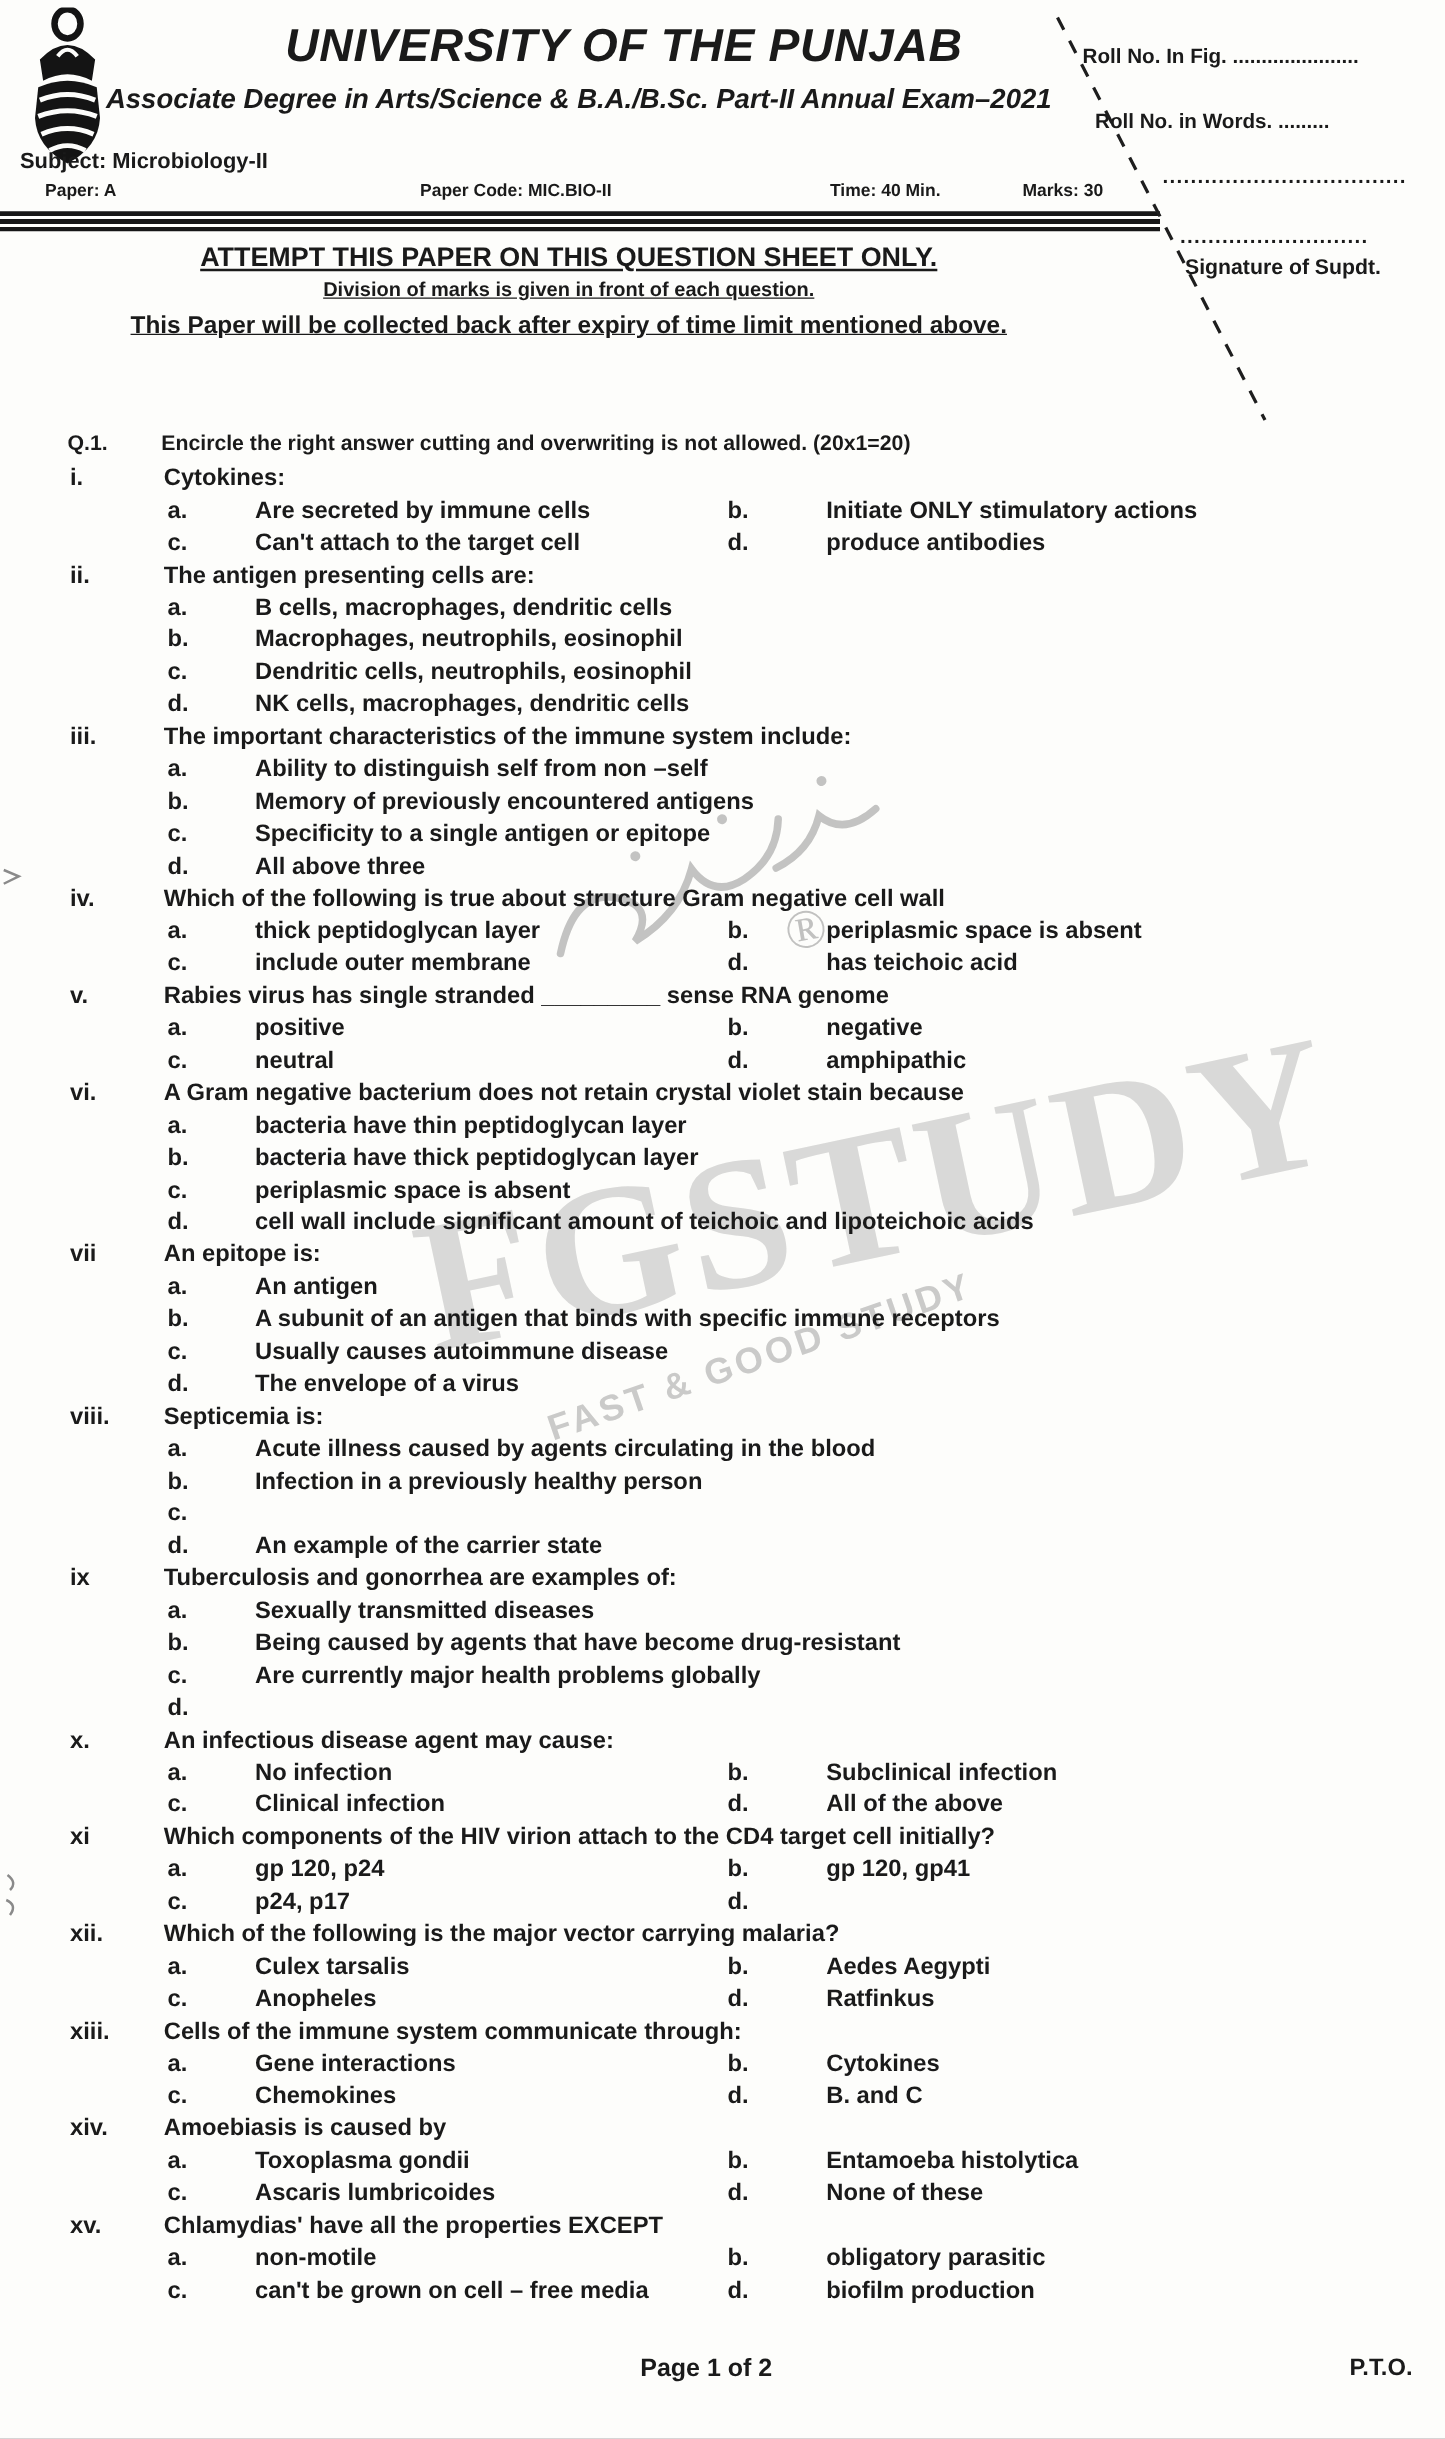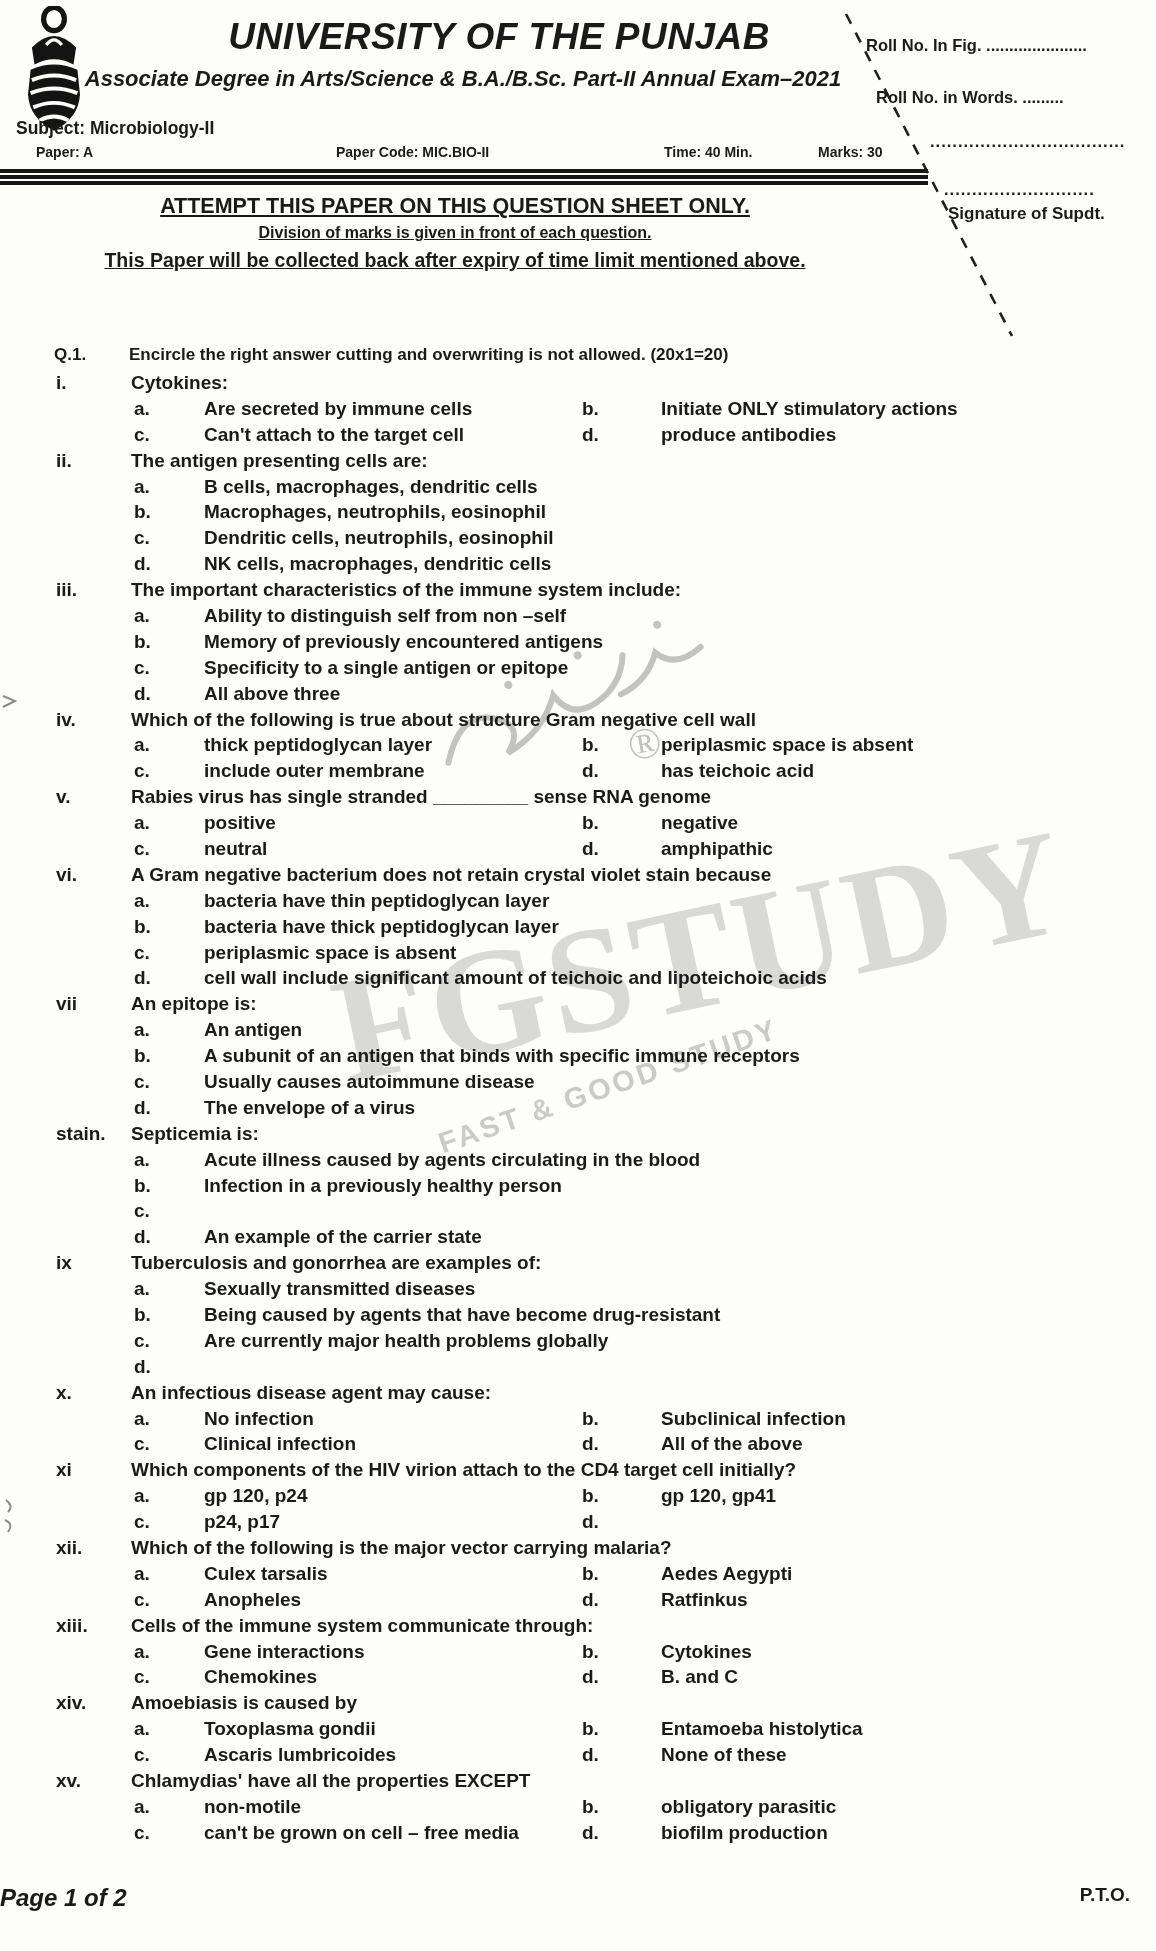--- a/index.html
+++ b/index.html
@@ -68,22 +68,22 @@
     font-family:"Liberation Serif", serif;
   }
   .wm-tag {
     position:absolute; left:430px; top:1070px; font-size:29px; font-weight:bold;
     color:rgba(130,130,130,.42); transform:rotate(-19deg); letter-spacing:3px;
     pointer-events:none; white-space:nowrap;
   }
   .wm-callig { position:absolute; left:420px; top:628px; transform:rotate(-17deg); pointer-events:none; }
   .artifact { position:absolute; pointer-events:none; }
   
-  .page-num { position:absolute; left:0; top:1884px; width:1130px; 
-              font-size:24px; font-weight:bold;font-style:italic; }
+  .page-num { position:absolute; left:0; top:1884px; width:1130px; text-align:center;
+              font-size:20px; font-weight:bold; }
   .pto { position:absolute; right:26px; top:1884px; font-size:19px; font-weight:bold; }
 </style>
 </head>
 <body>
 
 <div class="page">
 
   <div class="wm-big">FGSTUDY</div>
   <div class="wm-reg">®</div>
   <div class="wm-tag">FAST &amp; GOOD STUDY</div>
@@ -299,21 +299,21 @@
             </div>
             <div class="opt-row one">
               <span class="opt-letter">d.</span>
               <span class="opt-text">The envelope of a virus</span>
             </div>
           </div>
   </div>
 
   <div>
     <div class="q-row">
-      <span class="q-num">stain.</span>
+      <span class="q-num">viii.</span>
       <span class="q-text">Septicemia is:</span>
     </div>
     <div class="q-opts">
             <div class="opt-row one">
               <span class="opt-letter">a.</span>
               <span class="opt-text">Acute illness caused by agents circulating in the blood</span>
             </div>
             <div class="opt-row one">
               <span class="opt-letter">b.</span>
               <span class="opt-text">Infection in a previously healthy person</span>

